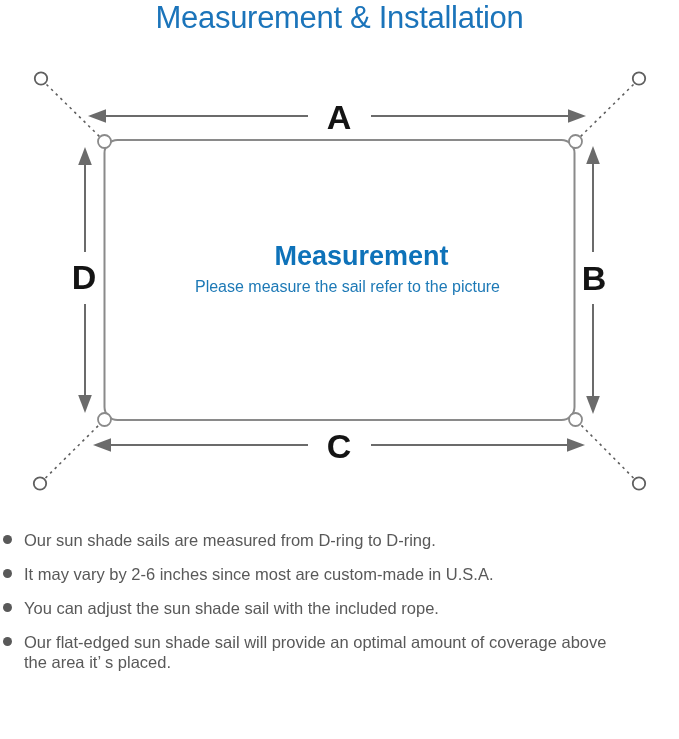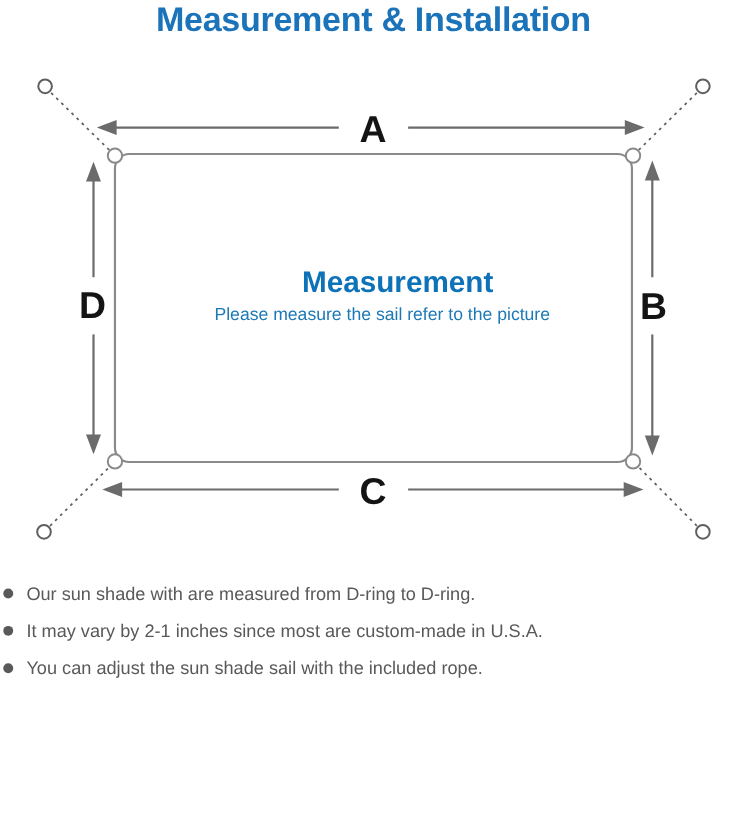--- a/index.html
+++ b/index.html
@@ -15,21 +15,21 @@
   body{
     width:679px;height:739px;
     background:#ffffff;
     position:relative;
     overflow:hidden;
     font-family:"Liberation Sans",sans-serif;
   }
   .page-title{
     position:absolute;top:0;left:0;right:0;
     text-align:center;
-    font-size:31px;font-weight:bold;
+    font-size:31px;font-weight:normal;
     letter-spacing:-0.3px;
     color:var(--accent-blue);
   }
   .diagram-svg{
     position:absolute;top:0;left:0;
   }
   .center-text{
     position:absolute;left:0;right:0;
     text-align:center;
   }
@@ -137,16 +137,18 @@
   <text class="dim-label" x="339" y="129">A</text>
   <text class="dim-label" x="594" y="290">B</text>
   <text class="dim-label" x="339" y="458">C</text>
   <text class="dim-label" x="84" y="289">D</text>
 </svg>
 
 <div class="center-text center-title">Measurement</div>
 <div class="center-text center-subtitle">Please measure the sail refer to the picture</div>
 
 <ul class="notes">
-  <li>Our sun shade with are measured from D-ring to D-ring.</li>
-  <li>It may vary by 2-1 inches since most are custom-made in U.S.A.</li>
+  <li>Our sun shade sails are measured from D-ring to D-ring.</li>
+  <li>It may vary by 2-6 inches since most are custom-made in U.S.A.</li>
   <li>You can adjust the sun shade sail with the included rope.</li>
+  <li>Our flat-edged sun shade sail will provide an optimal amount of coverage above
+the area it’ s placed.</li>
 </ul>
 
 </body></html>

